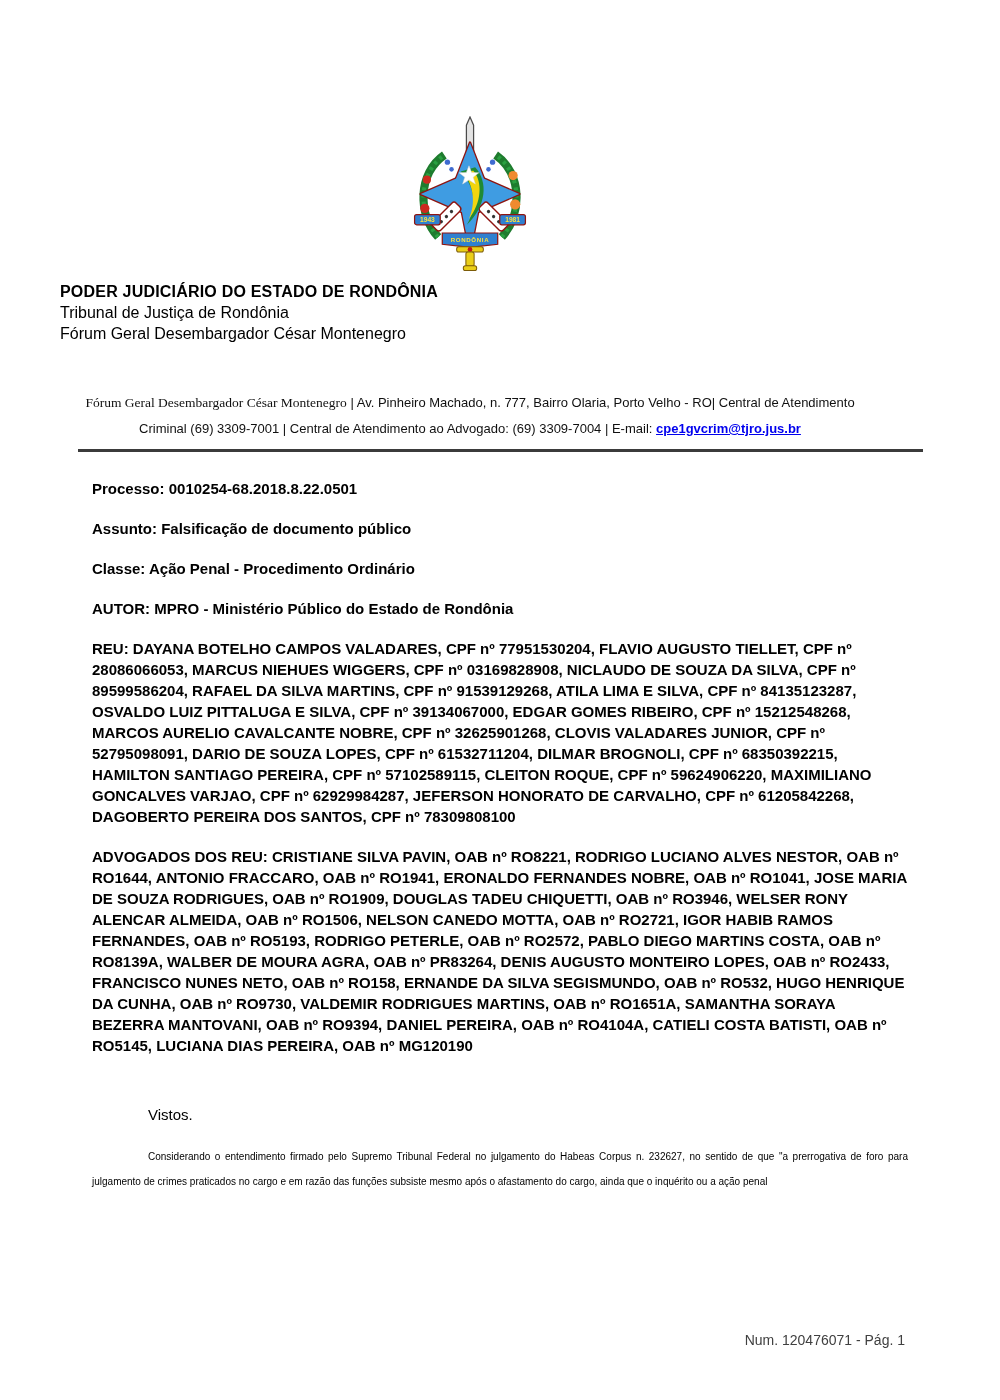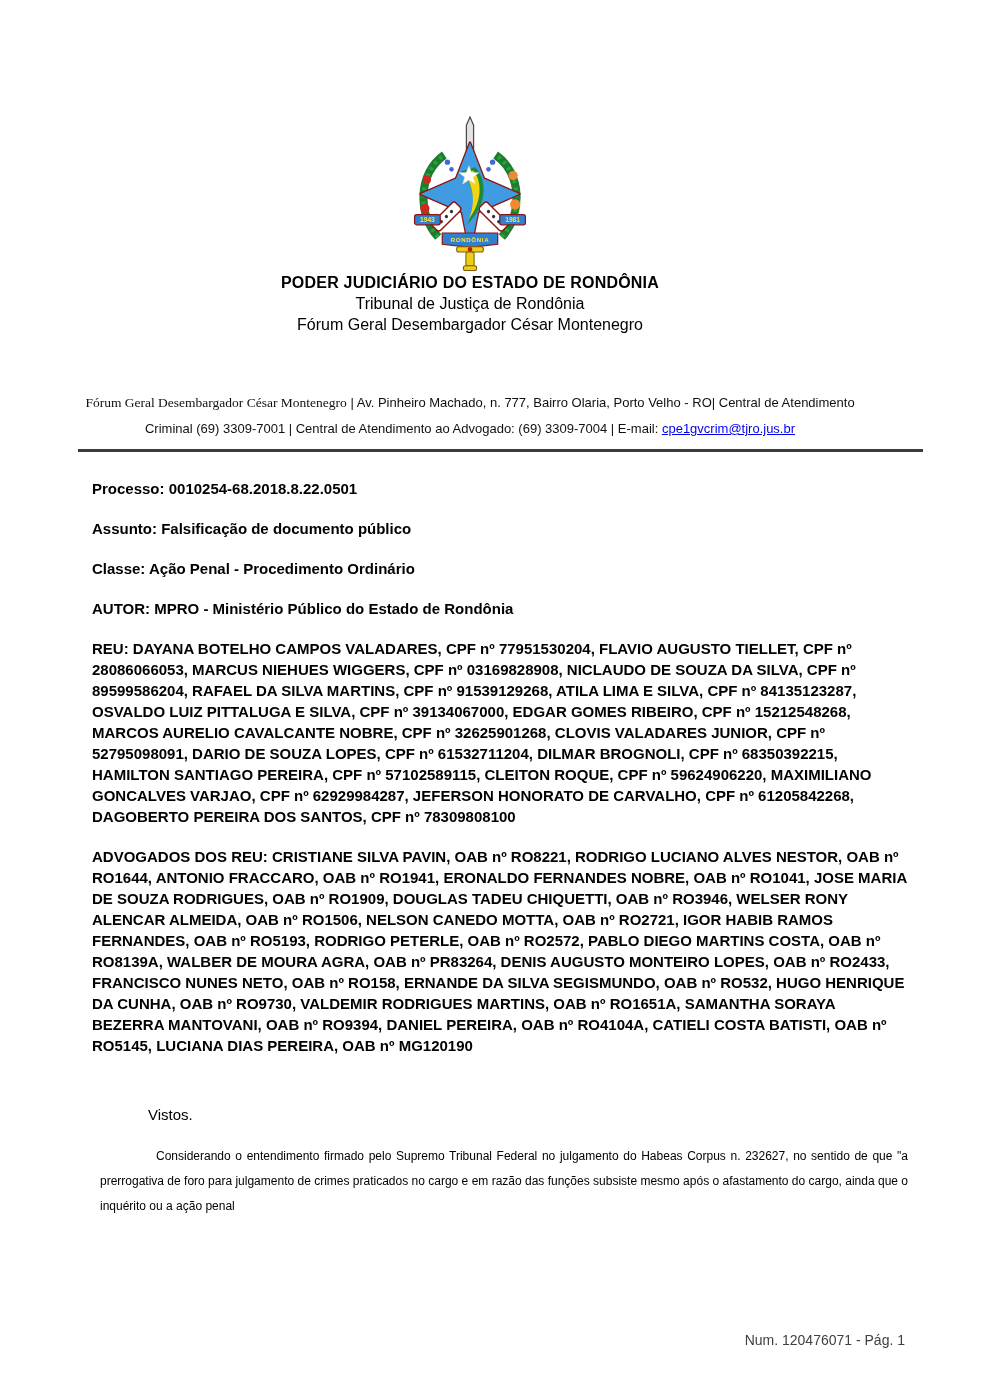--- a/index.html
+++ b/index.html
@@ -5,39 +5,39 @@
   html,body { margin:0; padding:0; background:#ffffff; }
   .page {
     position:relative; width:1000px; height:1400px; background:#ffffff;
     font-family:"Liberation Sans", sans-serif; color:#000; overflow:hidden;
   }
 
   
   .emblem-wrap { position:absolute; top:116px; left:413px; width:114px; height:156px; }
 
   
-  .header-block { position:absolute; top:272px; left:60px; width:820px; text-align:center; }
+  .header-block { position:absolute; top:281px; left:60px; width:820px; text-align:left; }
   .header-block .t-bold { font-weight:bold; font-size:16px; line-height:21px; letter-spacing:.2px; }
   .header-block .t-reg  { font-size:16px; line-height:21px; }
 
   
   .address { position:absolute; top:390px; left:40px; width:860px; text-align:center;
              font-size:13px; line-height:26px; color:#101010; }
   .address .serif { font-family:"Liberation Serif", serif; font-size:13.5px; }
   .address .gap { margin-left:0; }
-  .address a.email { color:#0000ee; font-weight:normal; text-decoration:underline; cursor:pointer; }
+  .address a.email { color:#0000ee; font-weight:bold; text-decoration:underline; cursor:pointer; }
 
   .rule { position:absolute; top:449px; left:78px; width:845px; height:3px; background:#3b3b3b; }
 
   
   .content { position:absolute; top:478px; left:92px; width:816px; }
   .field { font-weight:bold; font-size:15px; line-height:21px; margin:0 0 19px 0; }
   .vistos { font-size:15px; line-height:25px; text-indent:56px; margin:46px 0 16px 0; }
-  .body-para { font-size:12px; line-height:25px; text-indent:56px; text-align:justify;
-               margin:17px 0 0 8px; }
+  .body-para { font-size:10px; line-height:25px; text-indent:56px; text-align:justify;
+               margin:17px 0 0 0; }
 
   .footer { position:absolute; top:1332px; right:95px; font-size:14px; color:#404040; }
 </style>
 </head>
 <body>
 
 <div class="page">
 
   <div class="emblem-wrap">
     <svg viewBox="0 0 110 152" width="114" height="156" aria-hidden="true">

